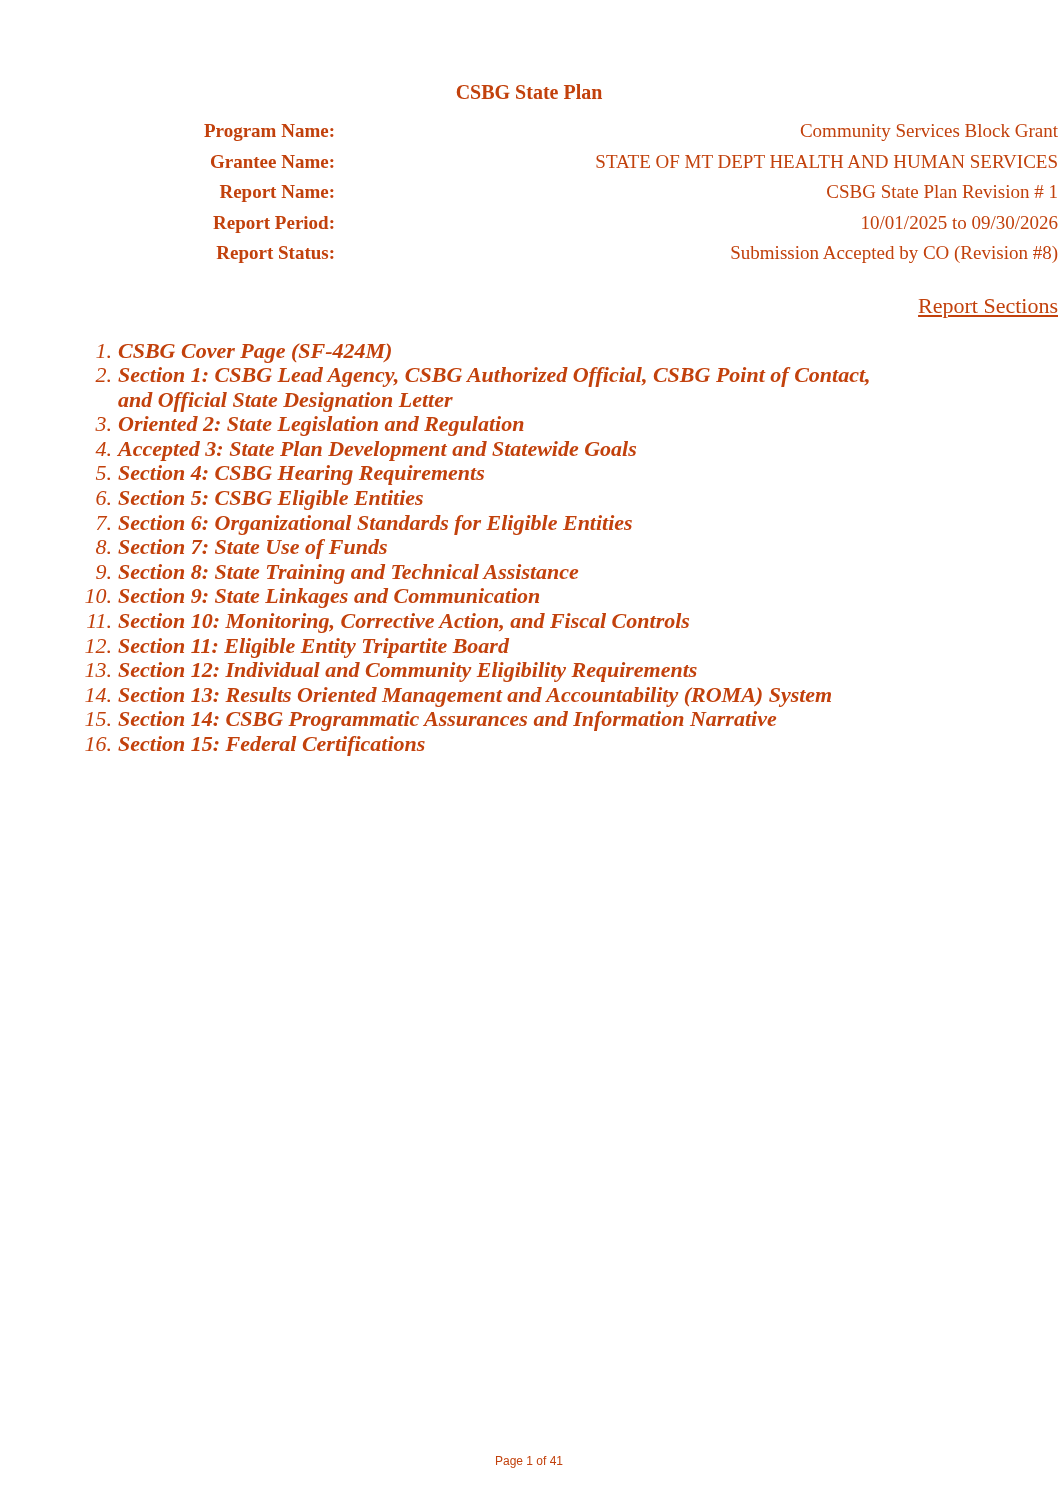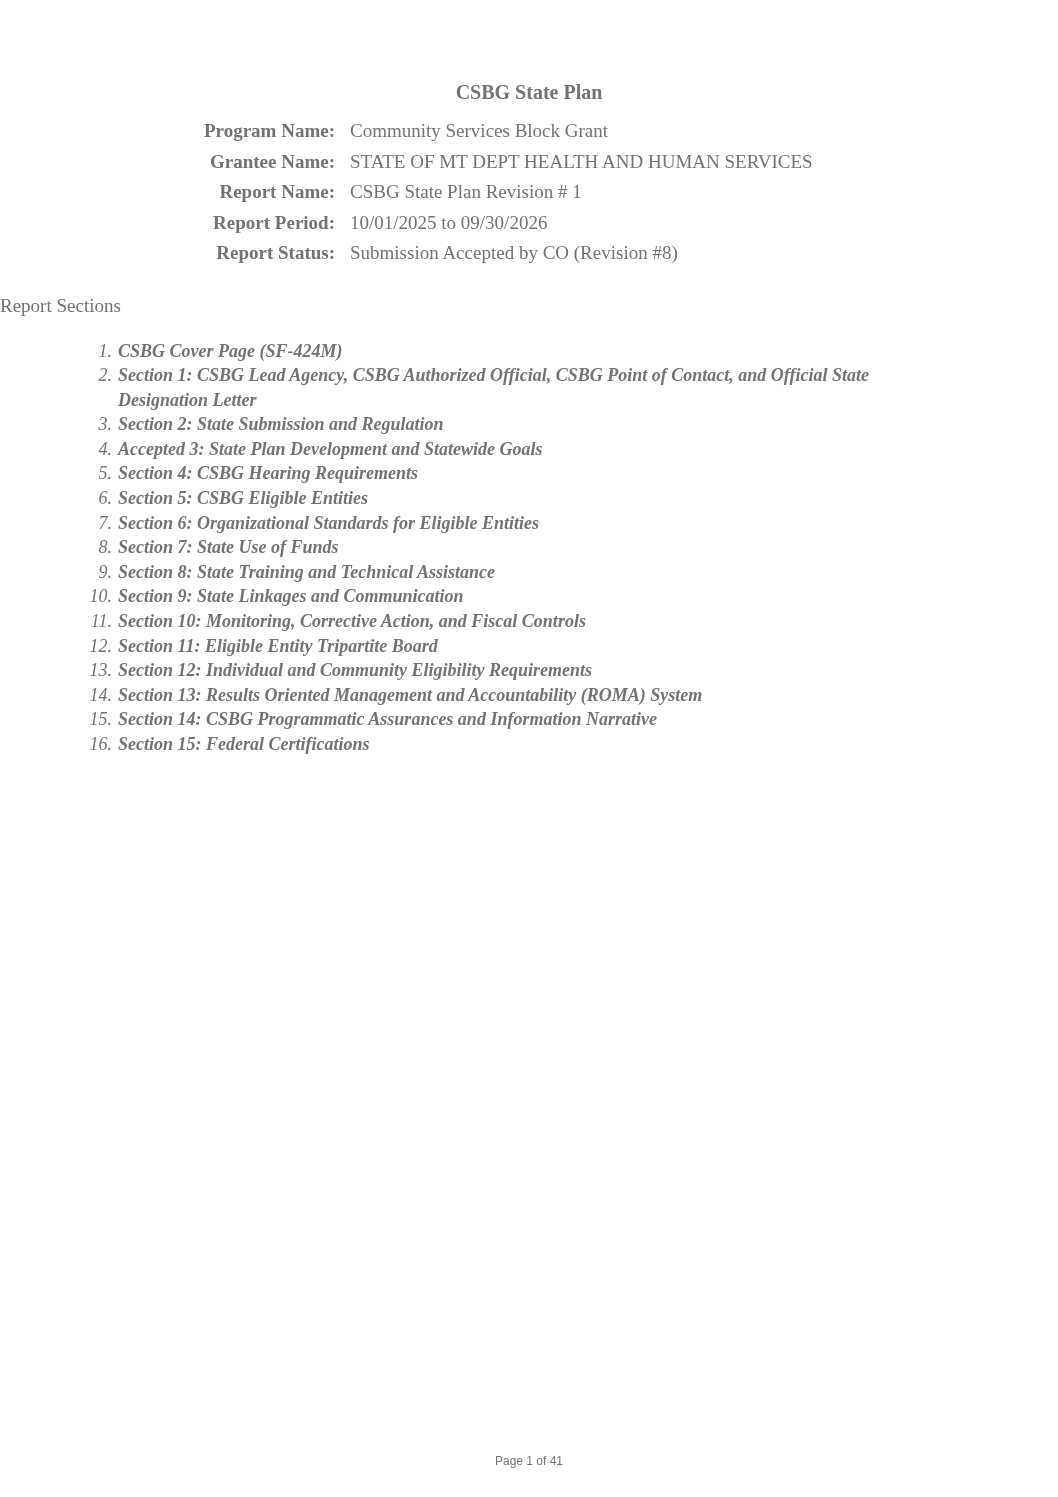--- a/index.html
+++ b/index.html
@@ -6,21 +6,21 @@
     margin: 0;
     padding: 0;
     background: #ffffff;
   }
   .page {
     position: relative;
     width: 1058px;
     height: 1497px;
     margin: 0 auto;
     background: #ffffff;
-    color: #737373;
+    color: #c2410c;
     font-family: "Liberation Serif", serif;
     overflow: hidden;
   }
   .doc-title {
     margin: 0;
     padding-top: 80px;
     text-align: center;
     font-size: 20px;
     font-weight: bold;
     line-height: 24px;
@@ -34,41 +34,42 @@
     column-gap: 15px;
     font-size: 19px;
     line-height: 30.5px;
   }
   .meta-label {
     font-weight: bold;
     text-align: right;
     white-space: nowrap;
   }
   .meta-value {
-    text-align: left;
+    text-align: right;
   }
   .sections-heading {
     margin: 25px 0 0 0;
-    text-align: left;
-    font-size: 19px;
+    text-align: right;
+    font-size: 22px;
     font-weight: normal;
     line-height: 24px;
+    text-decoration: underline;
   }
   .sections {
     list-style: none;
     counter-reset: sec;
     margin: 21px 0 0 0;
     padding: 0;
     width: 905px;
   }
   .sections li {
     counter-increment: sec;
     position: relative;
     padding-left: 118px;
-    font-size: 18px;
+    font-size: 22px;
     font-weight: bold;
     font-style: italic;
     line-height: 24.6px;
   }
   .sections li::before {
     content: counter(sec) ".";
     position: absolute;
     left: 0;
     top: 0;
     width: 112px;
@@ -123,21 +124,21 @@
     </div>
 
   <h2 class="sections-heading">Report Sections</h2>
 
   <ol class="sections">
 
       <li class="section-item">CSBG Cover Page (SF-424M)</li>
 
       <li class="section-item">Section 1: CSBG Lead Agency, CSBG Authorized Official, CSBG Point of Contact, and Official State Designation Letter</li>
 
-      <li class="section-item">Section 2: State Submission and Regulation</li>
+      <li class="section-item">Oriented 2: State Legislation and Regulation</li>
 
       <li class="section-item">Accepted 3: State Plan Development and Statewide Goals</li>
 
       <li class="section-item">Section 4: CSBG Hearing Requirements</li>
 
       <li class="section-item">Section 5: CSBG Eligible Entities</li>
 
       <li class="section-item">Section 6: Organizational Standards for Eligible Entities</li>
 
       <li class="section-item">Section 7: State Use of Funds</li>

